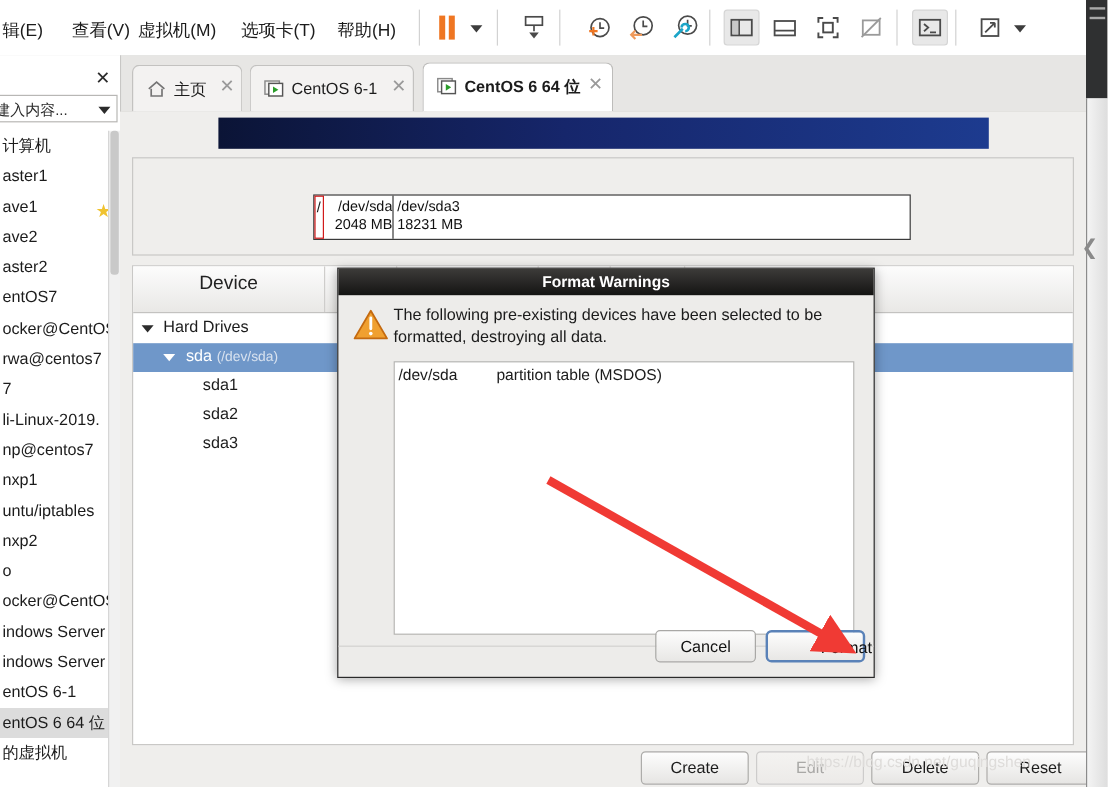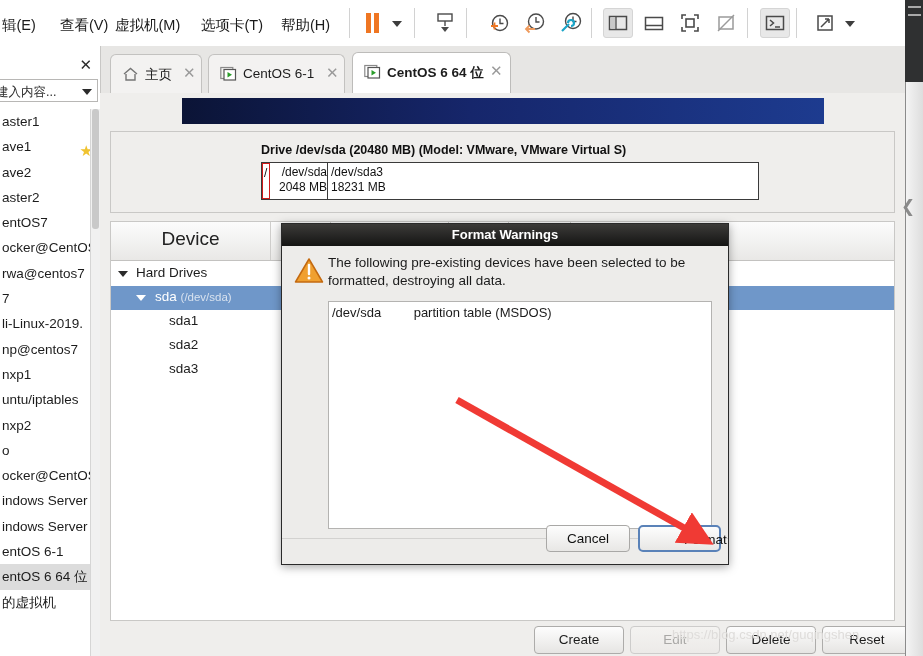--- a/index.html
+++ b/index.html
@@ -83,21 +83,21 @@
   .seg.boot{left:0;width:8px;border-right:1px solid #3a3a3a;border:1px solid #d11a1a;padding-left:1px;}
   .seg.p2{left:8px;width:58px;border-right:1px solid #3a3a3a;text-align:right;}
   .seg.p3{left:67px;width:200px;}
 
   
   #devtable{position:absolute;left:10px;top:128px;width:785px;height:400px;background:#ffffff;
             border:1px solid #c9c8c6;box-sizing:border-box;}
   #dt-head{position:absolute;left:0;top:0;width:100%;height:38px;
            background:linear-gradient(to bottom,#fcfcfc,#e9e8e6);border-bottom:1px solid #c3c2c0;}
   .dt-col{position:absolute;top:0;height:38px;border-right:1px solid #cfcecc;box-sizing:border-box;}
-  .dt-col span{position:absolute;width:100%;text-align:center;font-size:19px;color:#222;}
+  .dt-col span{position:absolute;width:100%;text-align:center;font-size:16px;color:#222;}
   .dt-col .r1{top:6px;}
   .dt-col .r2{top:21px;}
   .dt-row{position:absolute;left:0;width:100%;height:24px;font-size:13.5px;color:#1c1c1c;}
   .dt-row.sel{background:#6f97c9;color:#ffffff;}
   .dt-row .nm{position:absolute;top:3px;white-space:nowrap;}
   .dt-row .dev{font-size:11.5px;color:#d8e2ef;}
   .dt-row .sz{position:absolute;left:160px;width:60px;text-align:right;top:3px;}
   .tri{position:absolute;top:9px;width:0;height:0;border-left:5px solid transparent;
        border-right:5px solid transparent;border-top:6px solid #2b2b2b;}
   .tri.w{border-top-color:#ffffff;}
@@ -280,20 +280,21 @@
 
   <div id="libpanel">
     <div id="lib-close">✕</div>
 
     <div id="lib-search">
       <span class="ph">建入内容...</span>
       <span class="dd"></span>
     </div>
 
     <div id="lib-list">
+      <div class="lib-row"><span>计算机</span></div>
       <div class="lib-row"><span>aster1</span></div>
       <div class="lib-row"><span>ave1</span><span class="lib-star">★</span></div>
       <div class="lib-row"><span>ave2</span></div>
       <div class="lib-row"><span>aster2</span></div>
       <div class="lib-row"><span>entOS7</span></div>
       <div class="lib-row"><span>ocker@CentOS</span></div>
       <div class="lib-row"><span>rwa@centos7</span></div>
       <div class="lib-row"><span>7</span></div>
       <div class="lib-row"><span>li-Linux-2019.</span></div>
       <div class="lib-row"><span>np@centos7</span></div>
@@ -312,21 +313,20 @@
     <div id="lib-scroll">
       <div class="thumb"></div>
     </div>
   </div>
 
   <div id="guest">
 
     <div id="guest-topbar"></div>
 
     <div id="drive-box">
-      <div id="drive-title">Drive /dev/sda (20480 MB) (Model: VMware, VMware Virtual S)</div>
       <div id="drive-graph">
         <div class="seg boot">
           <span class="l1">/</span>
         </div>
         <div class="seg p2">
           <span class="l1">/dev/sda</span>
           <span class="l2">2048 MB</span>
         </div>
         <div class="seg p3">
           <span class="l1">/dev/sda3</span>

